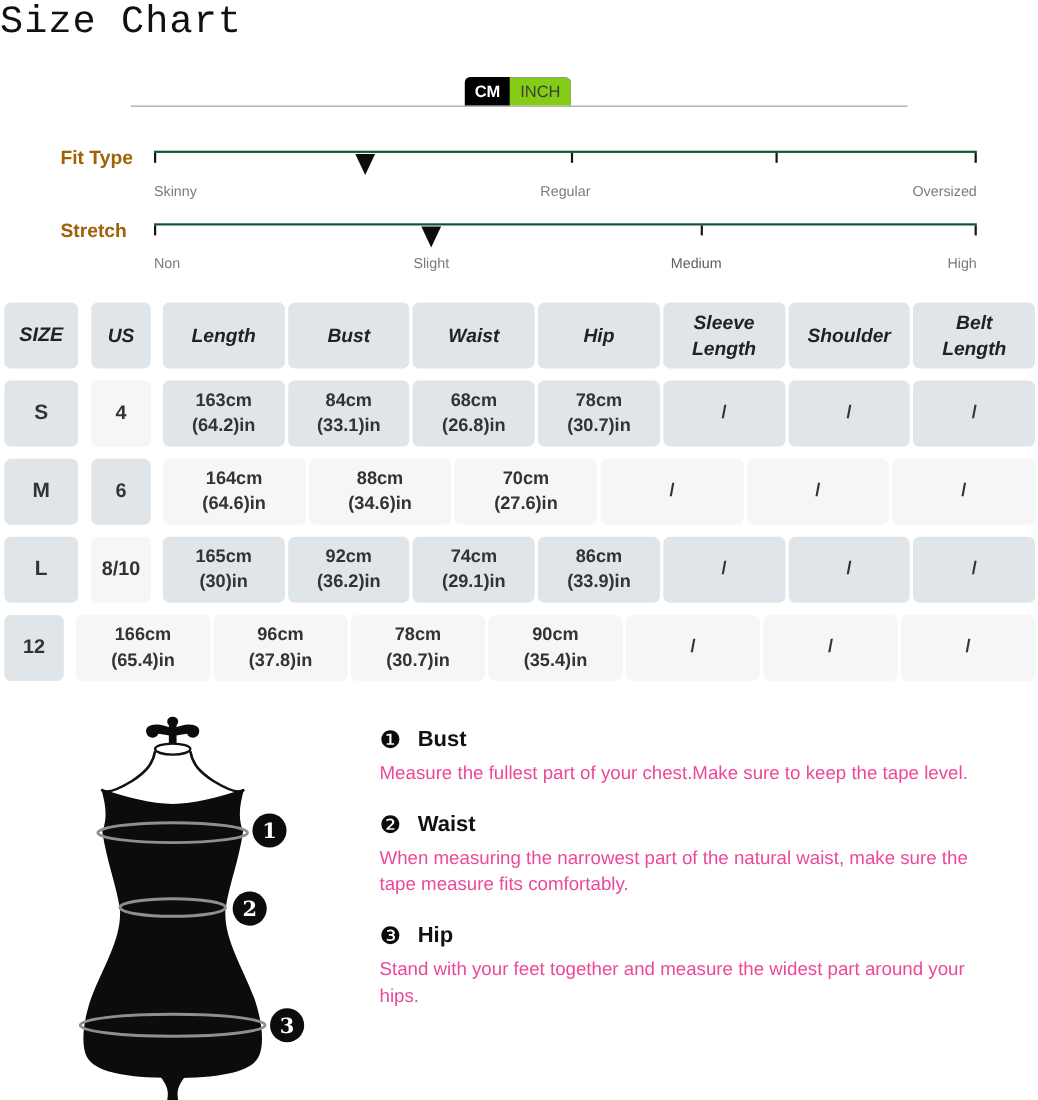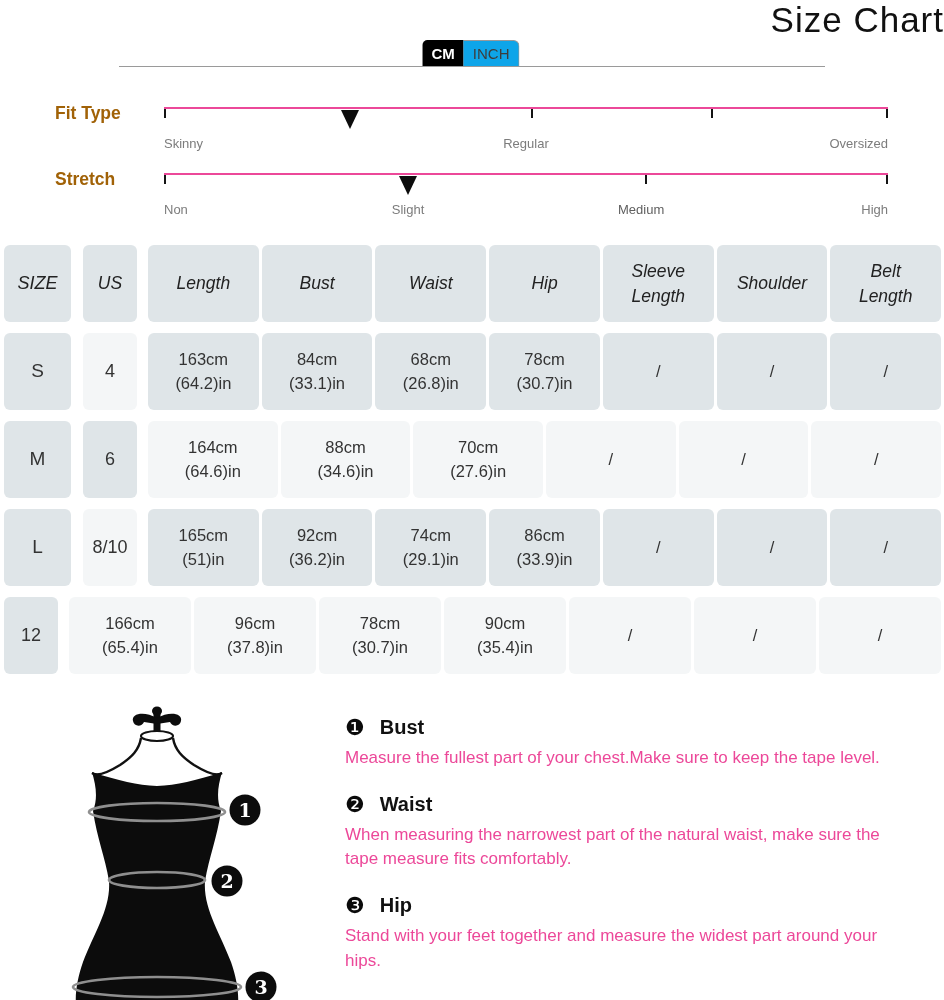--- a/index.html
+++ b/index.html
@@ -4,56 +4,56 @@
 <style>
   * { margin:0; padding:0; box-sizing:border-box; }
   html,body { background:#ffffff; }
   body {
     width:944px; height:1000px; position:relative; overflow:hidden;
     font-family:"Liberation Sans", sans-serif; color:#1c1c1c;
   }
 
   
   .title {
-    text-align:right; font-size:35px; font-weight:400; letter-spacing:1px;
-    color:#111; padding-top:0px; line-height:40px;
+    text-align:left; font-size:35px; font-weight:400; letter-spacing:1px;
+    color:#111; padding-top:0px; line-height:40px;font-family:Liberation Mono, monospace;
   }
 
   
   .toggle-wrap {
-    position:relative; width:706px; margin:0 auto 0 auto; height:27px;
+    position:relative; width:706px; margin:30px auto 0 auto; height:27px;
     border-bottom:1px solid #9a9a9a;
   }
   .unit-toggle {
     position:absolute; left:50%; bottom:0; transform:translateX(-51%);
     display:flex; align-items:stretch; height:26px;
   }
   .unit-cm {
     background:#000; color:#fff; font-weight:bold; font-size:15px;
     display:flex; align-items:center; padding:0 9px;
     border-radius:5px 0 0 0; cursor:pointer;
   }
   .unit-inch {
-    background:#0ea5e9; color:#3d3d3d; font-size:15px;
+    background:#84cc16; color:#3d3d3d; font-size:15px;
     display:flex; align-items:center; padding:0 9px;
     border:1px solid #999; border-left:none; border-bottom:none;
     border-radius:0 6px 0 0; cursor:pointer;
   }
 
   
   .sliders { position:relative; margin-top:30px; height:130px; }
   .slider-row { position:absolute; left:0; right:0; height:60px; }
   .slider-row.fit { top:0; }
   .slider-row.stretch { top:66px; }
   .slider-name {
     position:absolute; left:55px; top:6px; font-size:17.5px; font-weight:bold; color:#a16207;
   }
   .track {
-    position:absolute; left:164px; right:56px; top:10px; height:11px;
-    border-top:2px solid #ec4899;
+    position:absolute; left:140px; right:56px; top:10px; height:11px;
+    border-top:2px solid #14532d;
     text-decoration:underline;
   }
   .track::before, .track::after {
     content:""; position:absolute; top:0; width:2px; height:9px; background:#141414;
   }
   .track::before { left:0; }
   .track::after { right:0; }
   .tick { position:absolute; top:0; width:1.5px; height:9px; background:#141414; }
   .marker {
     position:absolute; top:1px; transform:translateX(-50%);
@@ -64,21 +64,21 @@
   .opt {
     position:absolute; top:27px; font-size:13px; color:#7c7c7c; white-space:nowrap;
   }
   .opt.left { left:0; }
   .opt.center { transform:translateX(-50%); }
   .opt.right { right:0; }
   .opt.darker { color:#5f5f5f; }
 
   
   .size-table { margin:18px 3px 0 4px; }
-  .t-row { display:flex; height:77px; margin-bottom:11px; }
+  .t-row { display:flex; height:60px; margin-bottom:11px;font-weight:bold; }
   .t-cell {
     background:#dfe5e8; border-radius:6px;
     display:flex; align-items:center; justify-content:center; text-align:center;
     font-size:16.5px; color:#333; white-space:pre-line; line-height:1.4;
   }
   .t-row.header .t-cell { font-style:italic; font-size:17.5px; color:#222; }
   .c-size { width:67px; margin-right:12px; font-size:19px; }
   .t-row.header .c-size { font-size:18px; }
   .c-us   { width:54px; margin-right:11px; font-size:18px; }
   .c-data { flex:1; margin-right:3px; }
@@ -178,21 +178,21 @@
 (27.6)in</div>
     <div class="t-cell c-data cell-light">/</div>
     <div class="t-cell c-data cell-light">/</div>
     <div class="t-cell c-data cell-light last">/</div>
   </div>
 
   <div class="t-row">
     <div class="t-cell c-size">L</div>
     <div class="t-cell c-us cell-light">8/10</div>
     <div class="t-cell c-data">165cm
-(51)in</div>
+(30)in</div>
     <div class="t-cell c-data">92cm
 (36.2)in</div>
     <div class="t-cell c-data">74cm
 (29.1)in</div>
     <div class="t-cell c-data">86cm
 (33.9)in</div>
     <div class="t-cell c-data">/</div>
     <div class="t-cell c-data">/</div>
     <div class="t-cell c-data last">/</div>
   </div>

